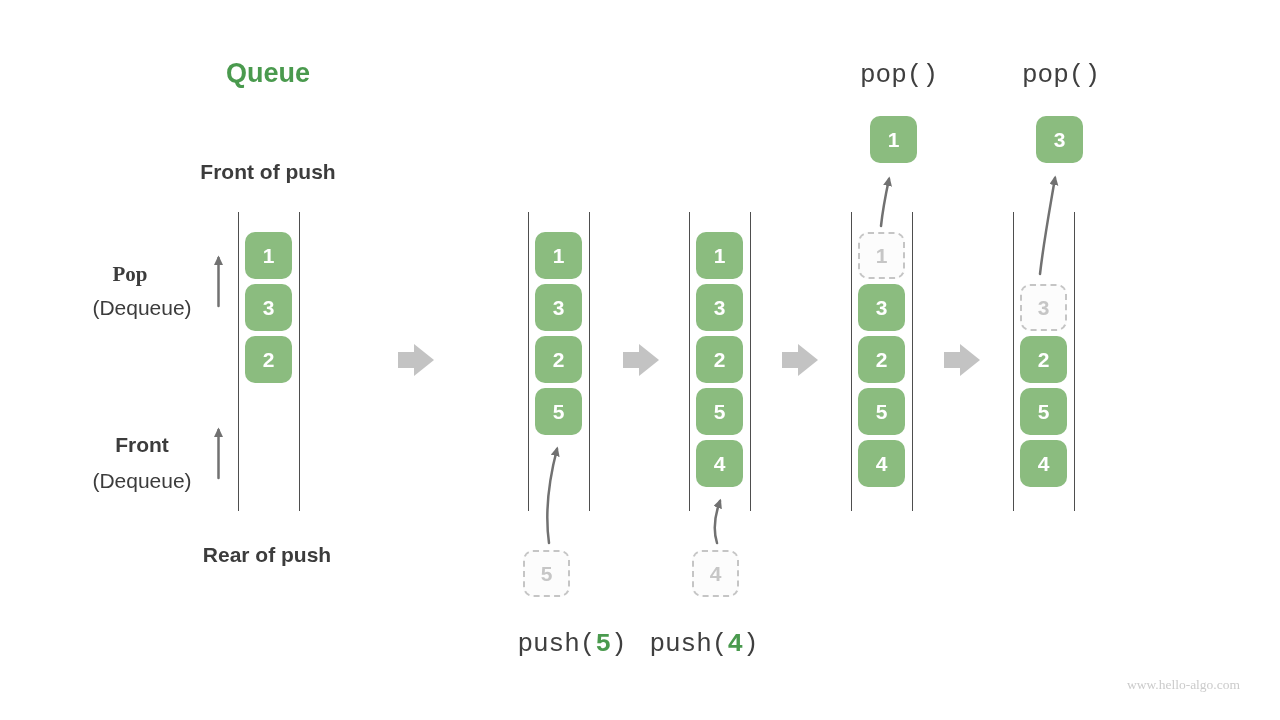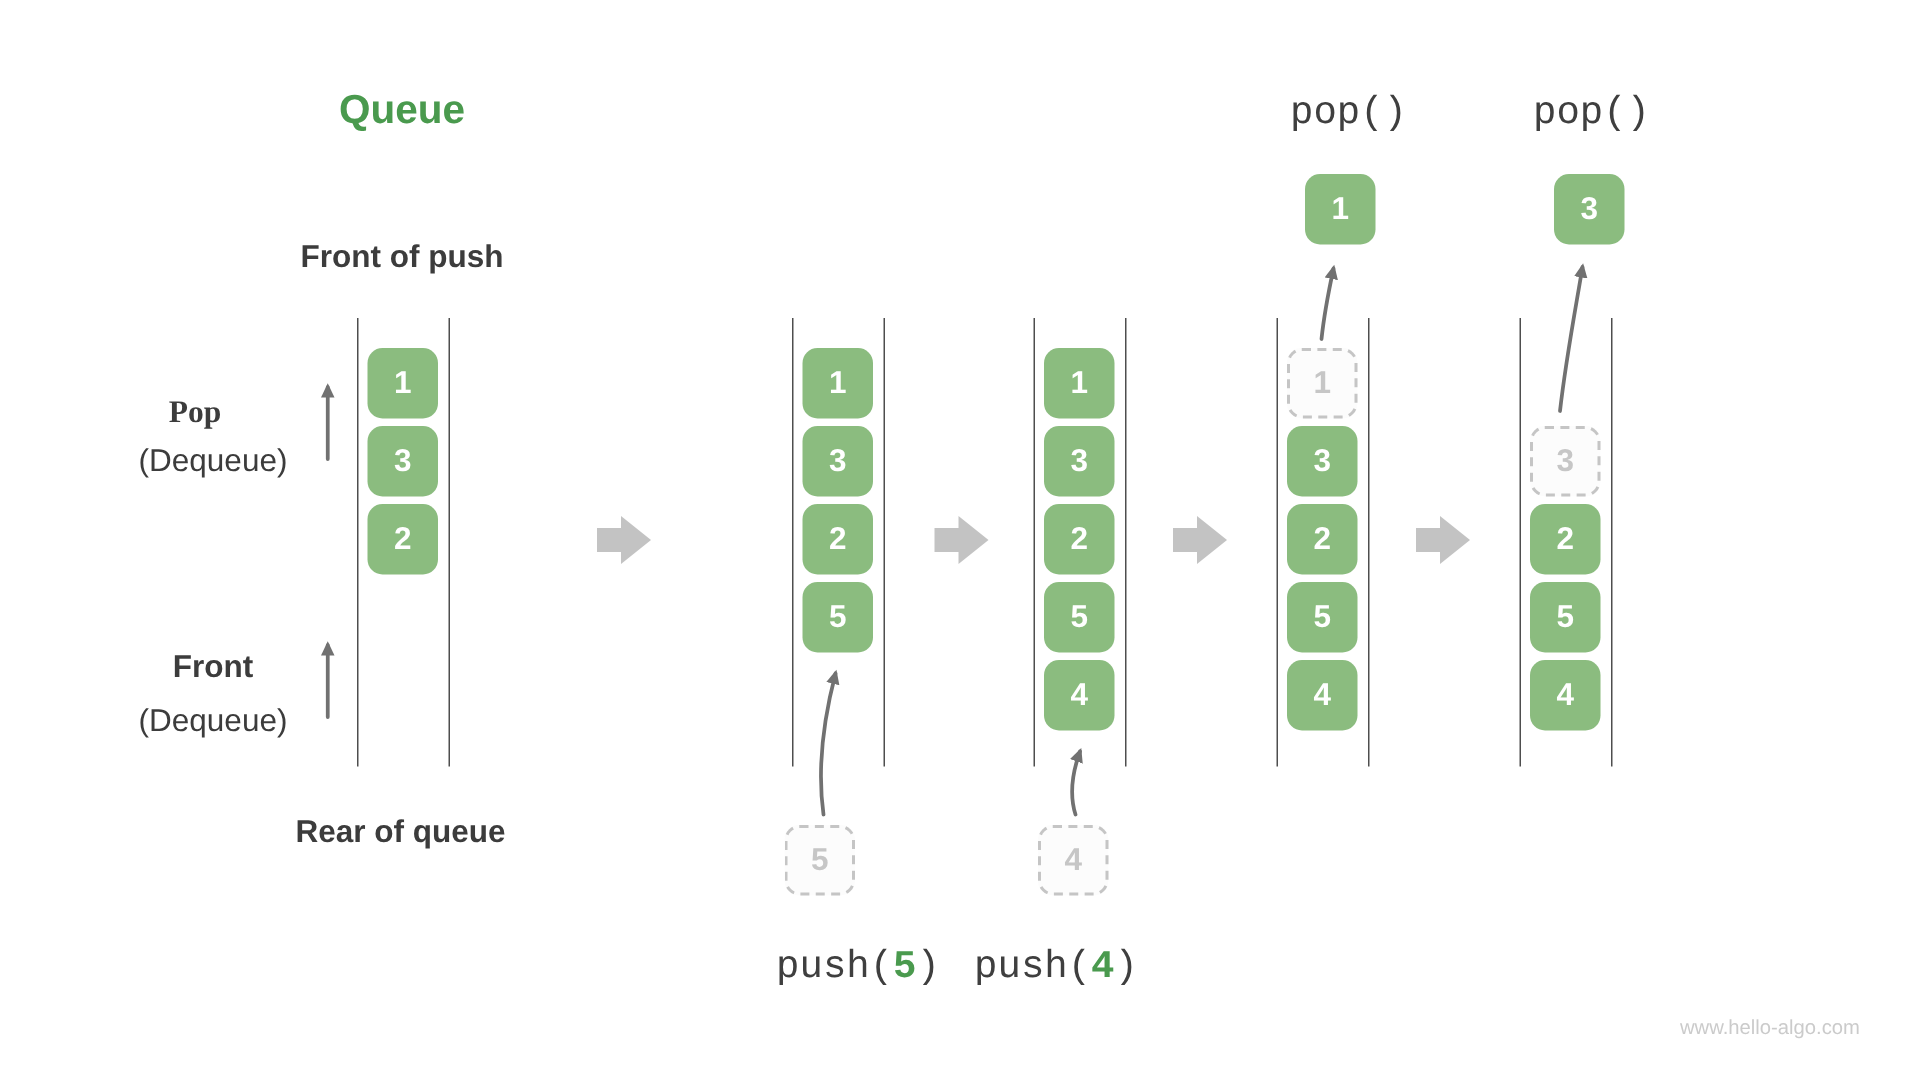--- a/index.html
+++ b/index.html
@@ -33,36 +33,36 @@
     position:absolute; transform:translateX(-50%);
     font-family:Liberation Mono, monospace;
     font-size:26px; color:#3F3F3F; white-space:nowrap;
   }
   .mono-op .arg { color:var(--accent); font-weight:bold; }
   .overlay { position:absolute; left:0; top:0; pointer-events:none; }
   .arrow-line { stroke:var(--stroke); stroke-width:2.5; fill:none; stroke-linecap:round; }
   .block-arrow { fill:var(--blockarrow); }
   .watermark {
     position:absolute; right:40px; top:677px;
-    font-family:Liberation Sans, sans-serif;
+    font-family:Liberation Serif, serif;
     font-size:13.5px; color:#CBCBCB; white-space:nowrap;text-align:center;
   }
 </style>
 </head>
 <body>
 
 <div class="canvas" style="--green: #8BBC7F; --accent: #4A9A4E; --dark: #3C3C3C; --blockarrow: #C3C3C3; --stroke: #717171;">
 
   <div class="title" style="left:268px; top:58px;">Queue</div>
   <div class="heading" style="left:268px; top:160px;">Front of push</div>
   <div class="heading" style="left:130px; top:262px;font-family:Liberation Serif, serif;">Pop</div>
   <div class="heading sub" style="left:142px; top:296px;">(Dequeue)</div>
   <div class="heading" style="left:142px; top:433px;">Front</div>
   <div class="heading sub" style="left:142px; top:469px;">(Dequeue)</div>
-  <div class="heading" style="left:267px; top:543px;">Rear of queue</div>
+  <div class="heading" style="left:267px; top:543px;">Rear of push</div>
 
   <div class="rail" style="left:237.5px;"></div>
   <div class="rail" style="left:298.5px;"></div>
   <div class="rail" style="left:527.5px;"></div>
   <div class="rail" style="left:588.5px;"></div>
   <div class="rail" style="left:688.5px;"></div>
   <div class="rail" style="left:749.5px;"></div>
   <div class="rail" style="left:850.5px;"></div>
   <div class="rail" style="left:911.5px;"></div>
   <div class="rail" style="left:1012.5px;"></div>

